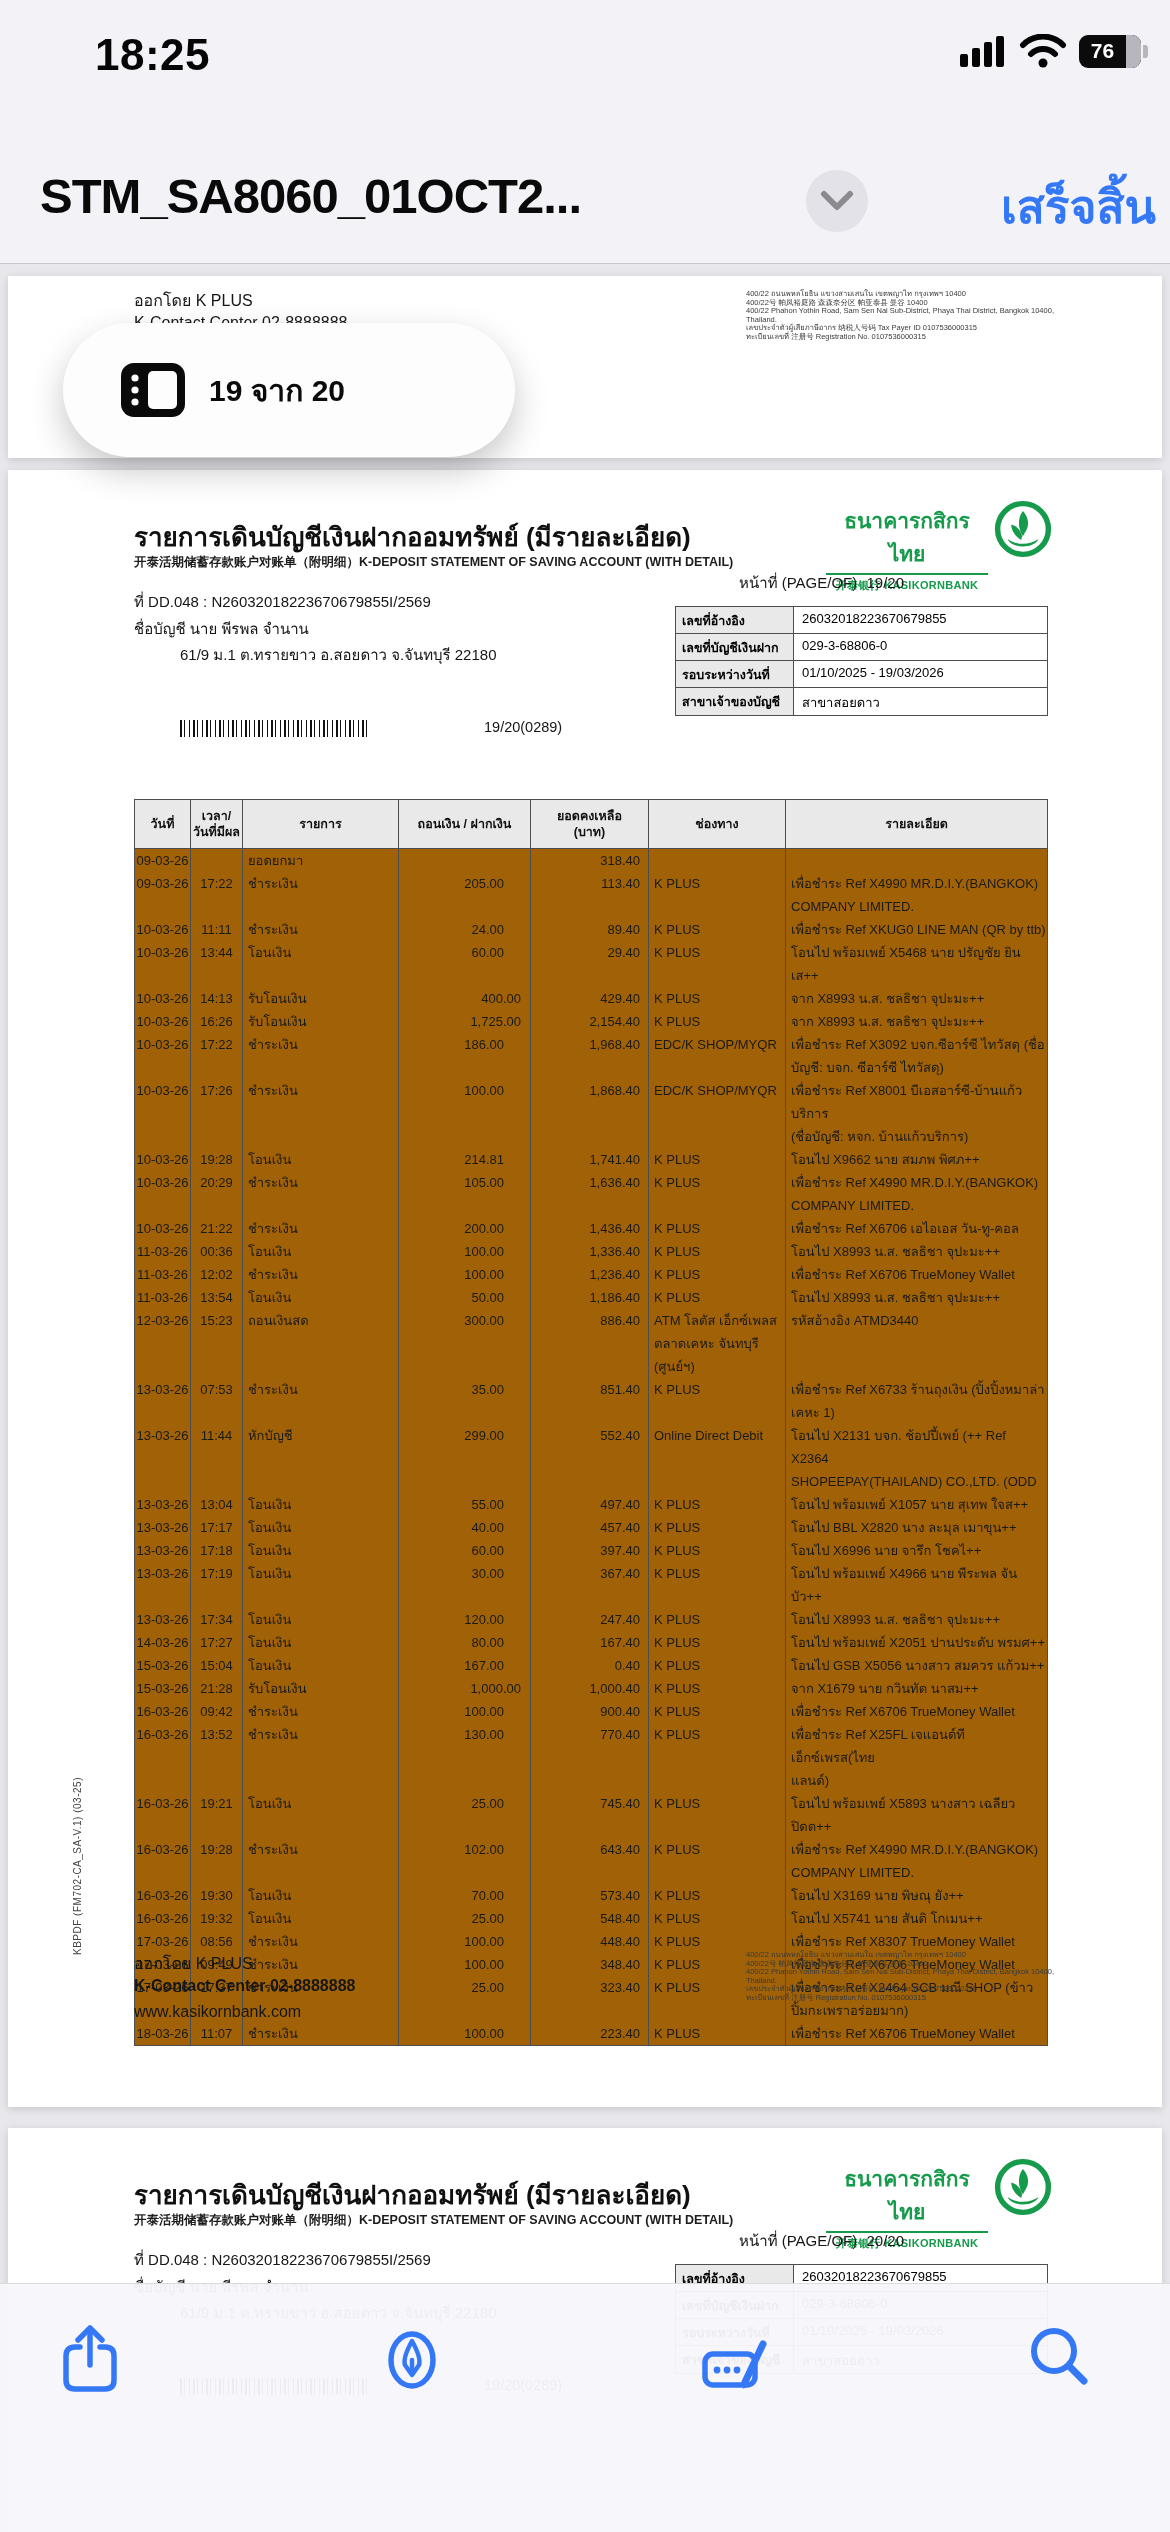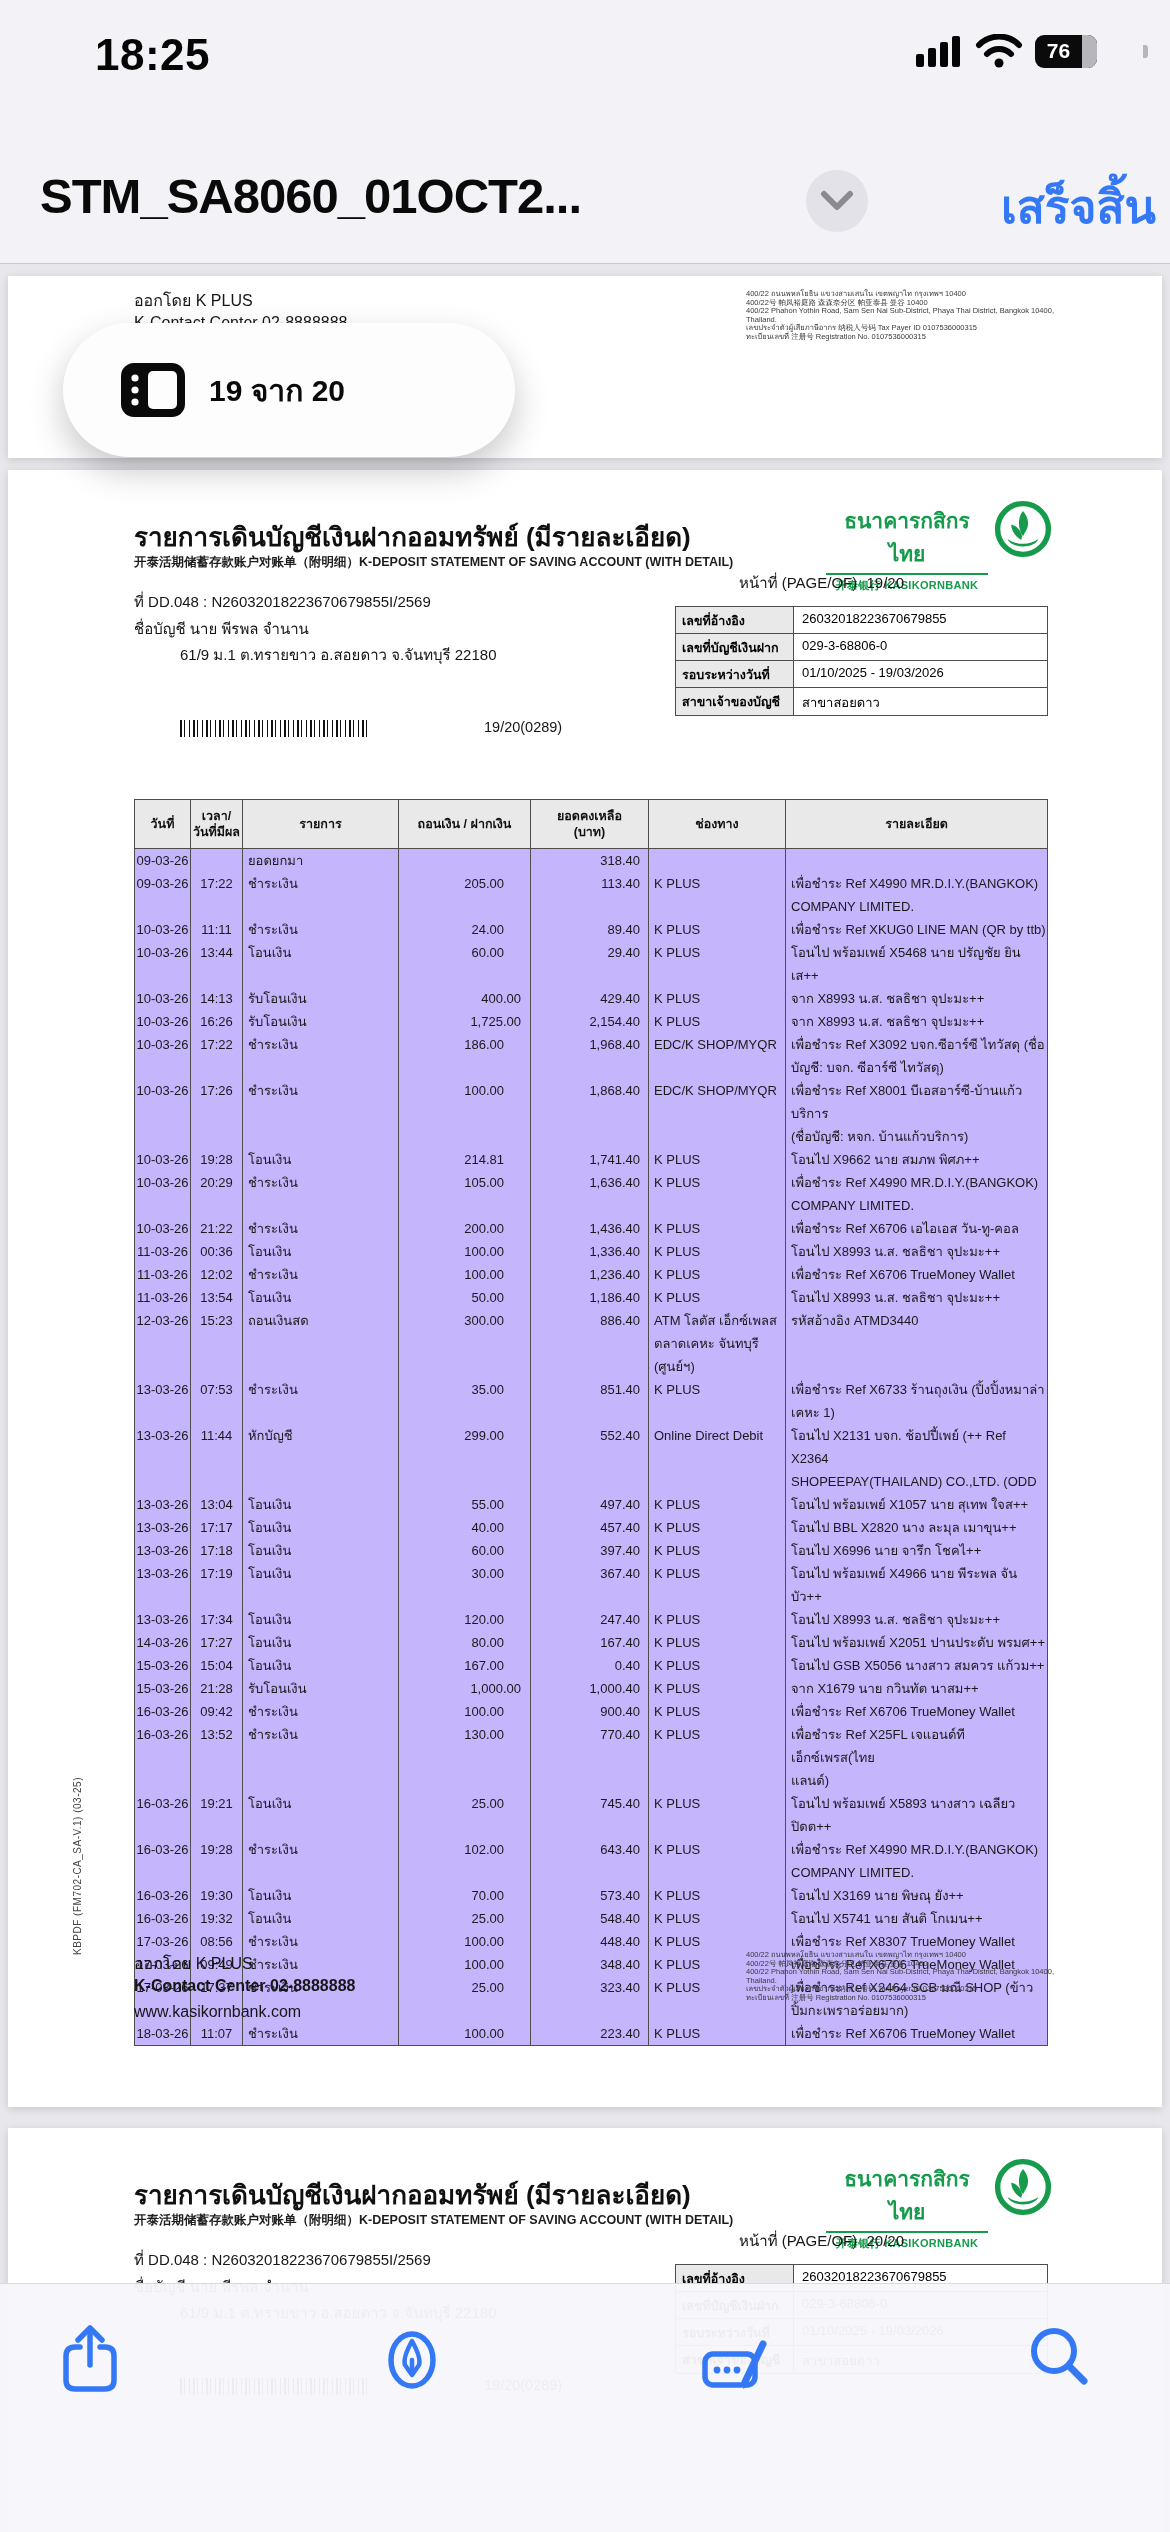--- a/index.html
+++ b/index.html
@@ -41,21 +41,21 @@
   .info-table{position:absolute;left:667px;top:136px;width:371px;display:grid;grid-template-columns:118px 1fr;
               border:1.6px solid #4d4d4d;background:#fff;}
   .info-label{background:#e9e9e9;border-right:1px solid #4d4d4d;border-bottom:1px solid #4d4d4d;
               font-weight:bold;font-size:12.5px;padding:4px 3px 2px 6px;min-height:19px;}
   .info-value{border-bottom:1px solid #4d4d4d;font-size:13px;padding:4px 4px 2px 8px;}
   .info-table>div:nth-last-child(-n+2){border-bottom:none;}
   .barcode{position:absolute;left:172px;top:250px;width:190px;height:17px;
            background:repeating-linear-gradient(90deg,#111 0 2px,#fff 2px 4px,#111 4px 5px,#fff 5px 9px,#111 9px 10px,#fff 10px 13px);}
   .bc-caption{position:absolute;left:476px;top:249px;font-size:14.5px;color:#161616;}
   
-  .txn-table{position:absolute;left:126px;top:329px;width:912px;border:1.6px solid #4d4d4d;background:#c4b5fd;}
+  .txn-table{position:absolute;left:126px;top:329px;width:912px;border:1.6px solid #4d4d4d;background:#a16207;}
   .tgrid{display:grid;grid-template-columns:56px 52px 156px 132px 118px 137px 1fr;}
   .txn-head>div{background:#e9e9e9;border-right:1px solid #4d4d4d;border-bottom:1.4px solid #4d4d4d;
                 font-size:12.5px;font-weight:bold;display:flex;align-items:center;justify-content:center;
                 text-align:center;min-height:48px;white-space:pre-line;line-height:1.3;color:#111;}
   .txn-head>div:last-child{border-right:none;}
   .txn-row>div{border-right:1px solid #4d4d4d;font-size:13px;line-height:23px;min-height:23px;color:#1a1a1a;white-space:pre-line;}
   .txn-row>div:last-child{border-right:none;}
   .c0,.c1{text-align:center;}
   .c2{padding-left:5px;}
   .c3{text-align:right;padding-right:26px;}
@@ -88,21 +88,21 @@
       <rect x="0" y="19" width="8" height="13" rx="2" fill="#050505"></rect>
       <rect x="12" y="13" width="8" height="19" rx="2" fill="#050505"></rect>
       <rect x="24" y="7" width="8" height="25" rx="2" fill="#050505"></rect>
       <rect x="36" y="1" width="8" height="31" rx="2" fill="#050505"></rect>
     </svg>
     <svg width="48" height="34" viewBox="0 0 48 34">
       <path d="M4 11 A28 28 0 0 1 44 11" fill="none" stroke="#050505" stroke-width="6" stroke-linecap="round"></path>
       <path d="M12 20 A17 17 0 0 1 36 20" fill="none" stroke="#050505" stroke-width="6" stroke-linecap="round"></path>
       <circle cx="24" cy="29" r="4.5" fill="#050505"></circle>
     </svg>
-    <div style="display:flex;align-items:center;gap:44px;">
+    <div style="display:flex;align-items:center;">
       <div class="battery">
         <div class="batt-rest"></div>
         <div class="batt-num">76</div>
       </div>
       <div class="batt-nub"></div>
     </div>
   </div>
 
   <div class="nav-title">STM_SA8060_01OCT2...</div>
   <div class="chevron-btn">

